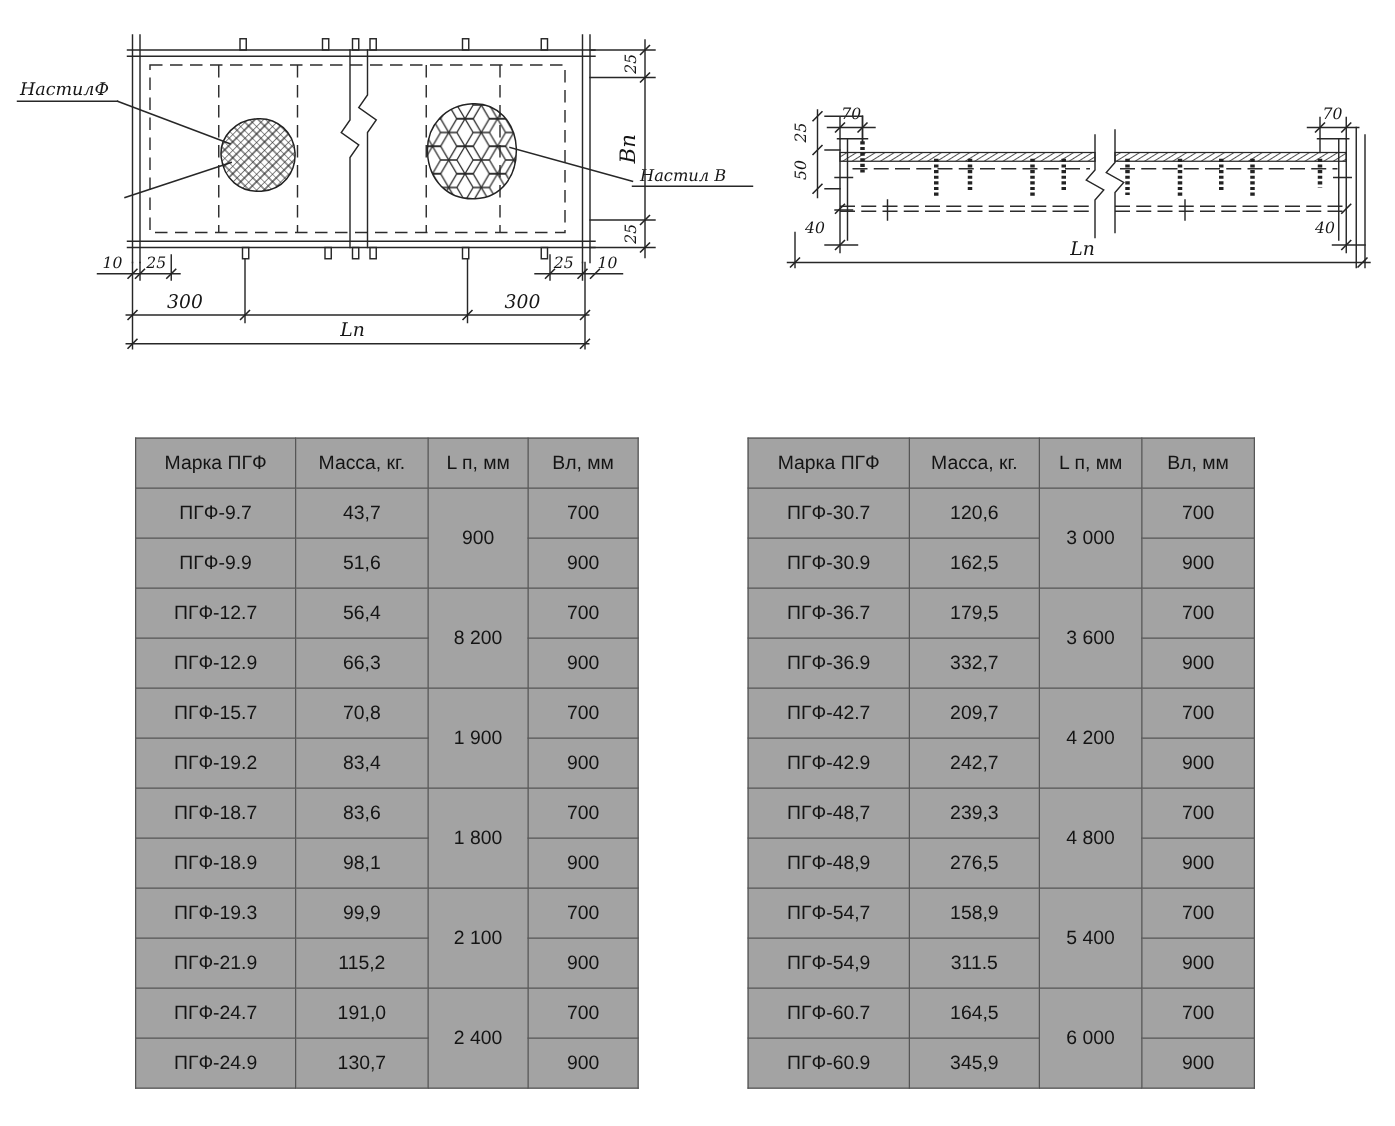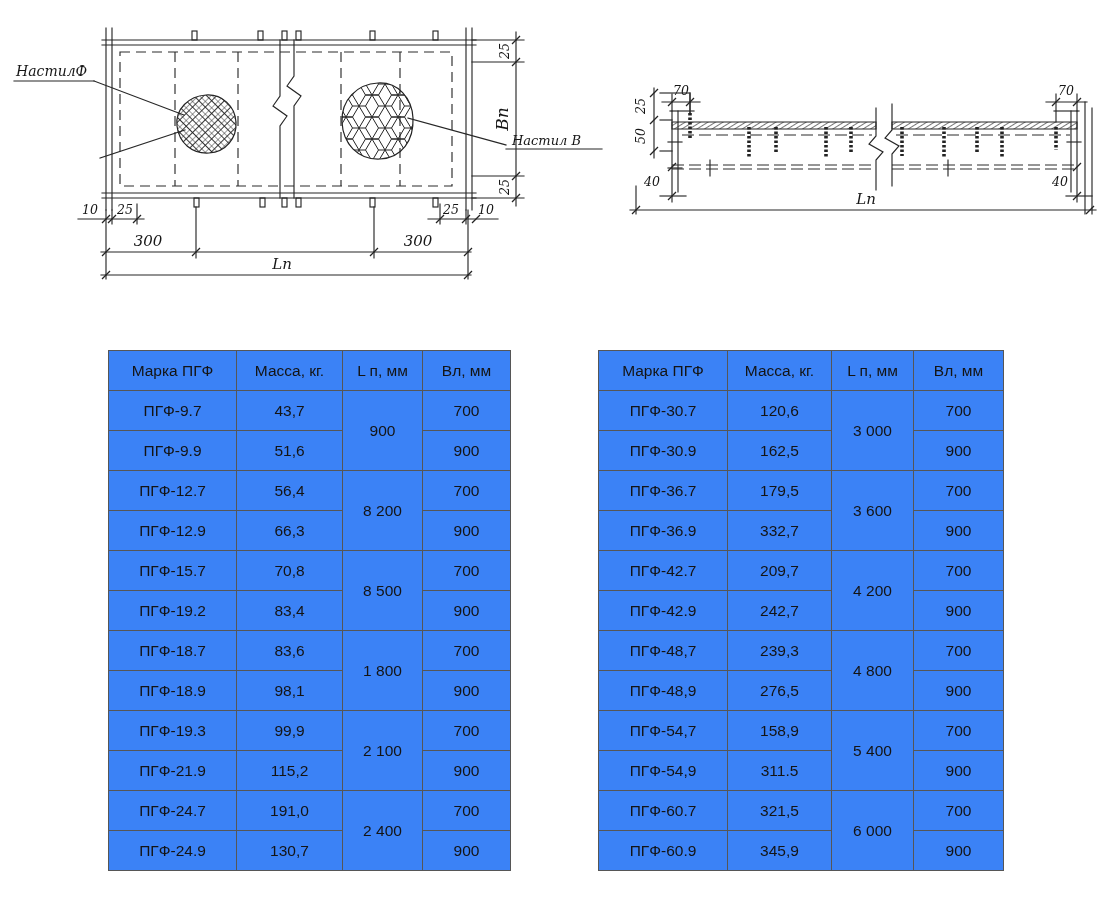--- a/index.html
+++ b/index.html
@@ -2,21 +2,21 @@
 <html><head>
 <meta charset="utf-8">
 <style>
   html,body{margin:0;padding:0;}
   body{
     width:1116px;height:901px;background:#ffffff;position:relative;
     font-family:"Liberation Sans",sans-serif;color:#111;overflow:hidden;
   }
   .abs{position:absolute;}
   
-  table.tbl{border-collapse:collapse;table-layout:fixed;background:#3b82f6;}
+  table.tbl{border-collapse:collapse;table-layout:fixed;background:#a3a3a3;}
   table.tbl td,table.tbl th{
     border:1px solid #565656;
     font:15.5px/1.15 "Liberation Sans",sans-serif;
     font-weight:400;color:#141414;
     text-align:center;vertical-align:middle;
     height:39px;padding:0 4px;white-space:nowrap;
   }
   
   .s   {stroke:#272727;stroke-width:1.15;fill:none;stroke-linecap:square;}
   .sd  {stroke:#2c2c2c;stroke-width:1.15;fill:none;stroke-dasharray:10 6;}
@@ -289,21 +289,21 @@
     <td>700</td>
   </tr>
   <tr>
     <td>ПГФ-12.9</td>
     <td>66,3</td>
     <td>900</td>
   </tr>
   <tr>
     <td>ПГФ-15.7</td>
     <td>70,8</td>
-    <td rowspan="2">8 500</td>
+    <td rowspan="2">1 900</td>
     <td>700</td>
   </tr>
   <tr>
     <td>ПГФ-19.2</td>
     <td>83,4</td>
     <td>900</td>
   </tr>
   <tr>
     <td>ПГФ-18.7</td>
     <td>83,6</td>
@@ -404,21 +404,21 @@
     <td rowspan="2">5 400</td>
     <td>700</td>
   </tr>
   <tr>
     <td>ПГФ-54,9</td>
     <td>311.5</td>
     <td>900</td>
   </tr>
   <tr>
     <td>ПГФ-60.7</td>
-    <td>321,5</td>
+    <td>164,5</td>
     <td rowspan="2">6 000</td>
     <td>700</td>
   </tr>
   <tr>
     <td>ПГФ-60.9</td>
     <td>345,9</td>
     <td>900</td>
   </tr>
 </tbody>
   </table>

